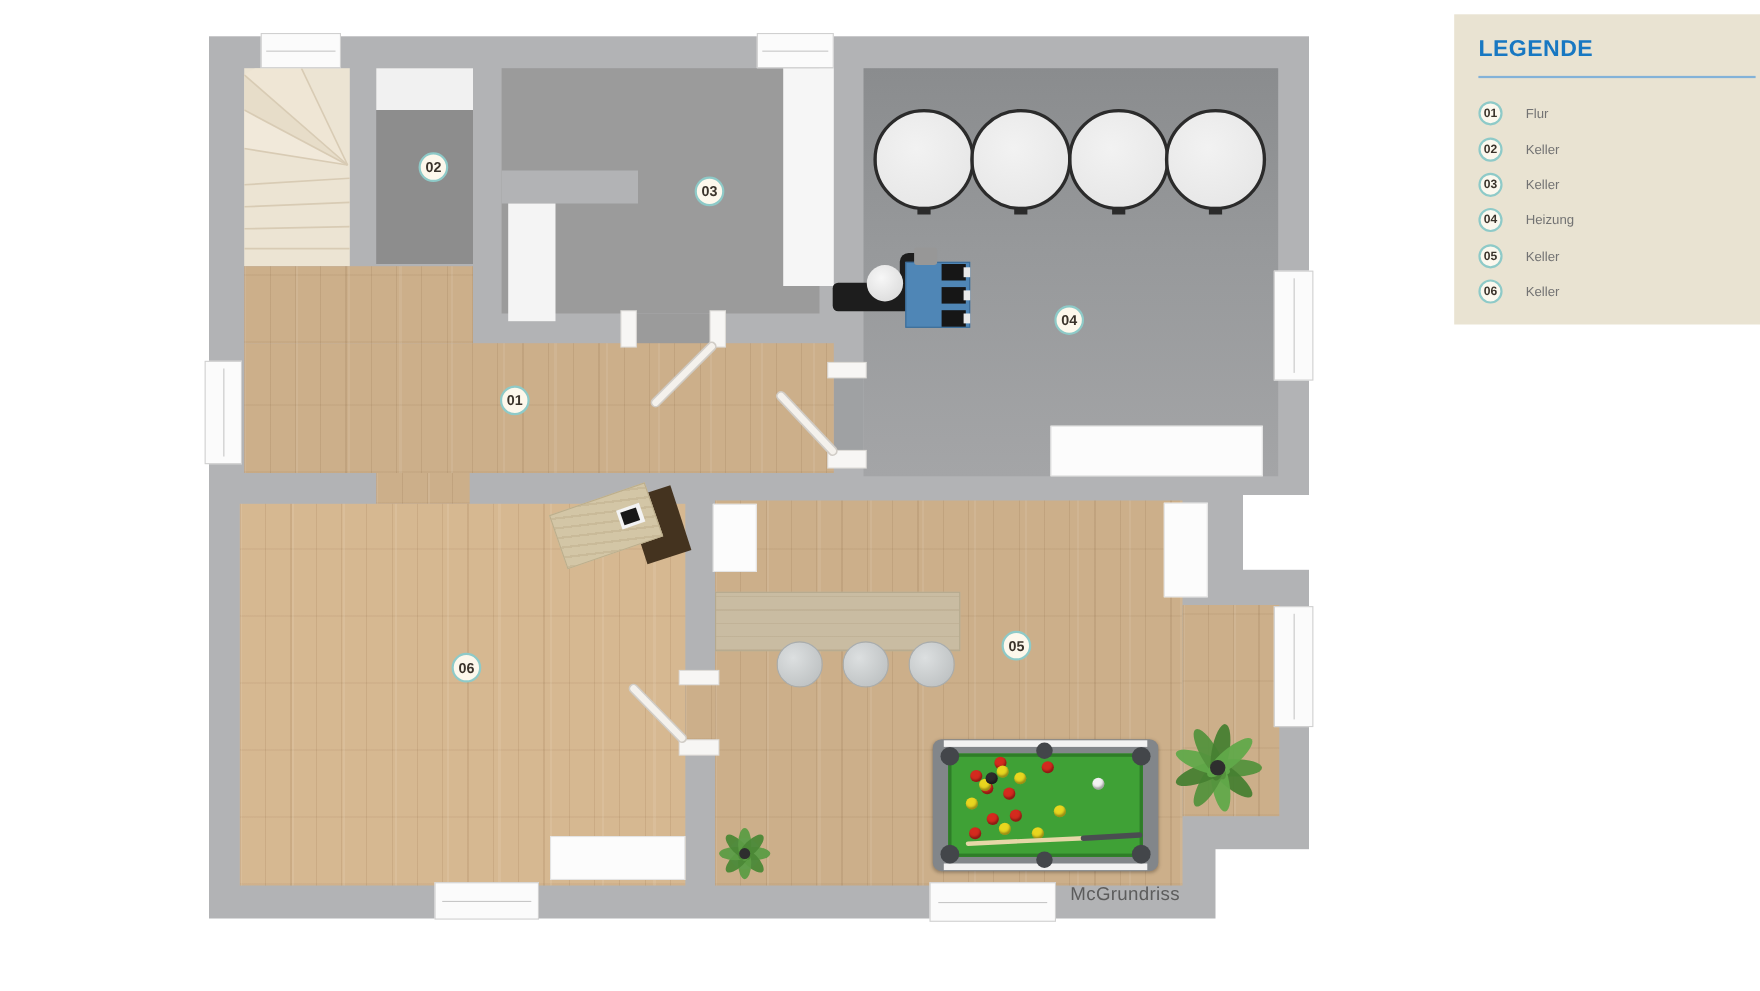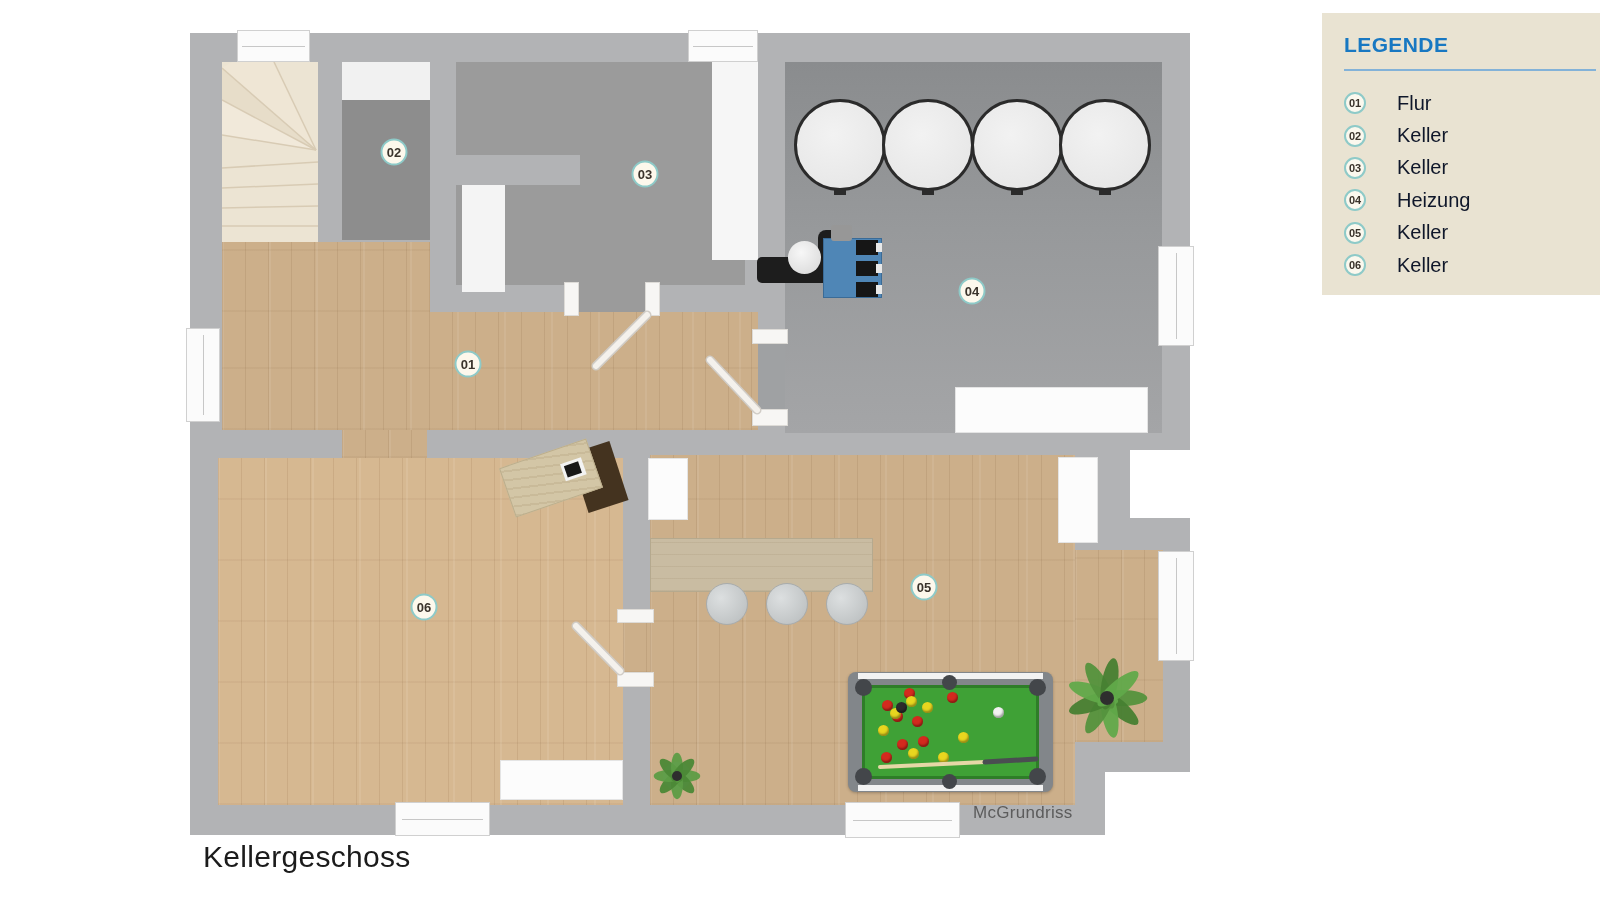--- a/index.html
+++ b/index.html
@@ -107,21 +107,21 @@
   #floor-title{left:203px;top:840px;font-size:30px;color:#1b1b1b;letter-spacing:.3px;}
   
   #legend{left:1322px;top:13px;width:328px;height:282px;background:#e9e3d2;}
   #legend-title{position:absolute;left:22px;top:20px;font-size:21px;font-weight:bold;color:#1878c2;letter-spacing:.4px;}
   #legend-div{position:absolute;left:22px;top:56px;width:252px;height:2px;background:#83b2d8;}
   #legend-items{position:absolute;left:22px;top:74px;width:270px;}
   .lrow{display:flex;align-items:center;height:32.4px;}
   .lbadge{width:22px;height:22px;border-radius:50%;background:#fbf8ee;border:2px solid #8ecac8;
     box-sizing:border-box;color:#3a332b;font-weight:bold;font-size:11px;
     display:flex;align-items:center;justify-content:center;flex:none;}
-  .llabel{margin-left:31px;font-size:20px;color:#0f172a;}
+  .llabel{margin-left:21px;font-size:12px;color:#737373;}
 </style>
 </head>
 <body>
 
 <div id="page">
 
   <div class="abs" id="base"></div>
   <div class="abs" id="notch"></div>
   <div class="abs" id="br-out"></div>
 
@@ -298,21 +298,20 @@
   <div class="abs" id="badges-layer">
       <div class="badge" style="left: 468px; top: 364px;">01</div>
       <div class="badge" style="left: 394px; top: 152px;">02</div>
       <div class="badge" style="left: 645px; top: 174px;">03</div>
       <div class="badge" style="left: 972px; top: 291px;">04</div>
       <div class="badge" style="left: 924px; top: 587px;">05</div>
       <div class="badge" style="left: 424px; top: 607px;">06</div>
     </div>
 
   <div class="abs" id="watermark">McGrundriss</div>
-  <div class="abs" id="floor-title">Kellergeschoss</div>
 
   <div class="abs" id="legend">
     <div id="legend-title">LEGENDE</div>
     <div id="legend-div"></div>
     <div id="legend-items">
         <div class="lrow">
           <div class="lbadge">01</div>
           <div class="llabel">Flur</div>
         </div>
         <div class="lrow">

